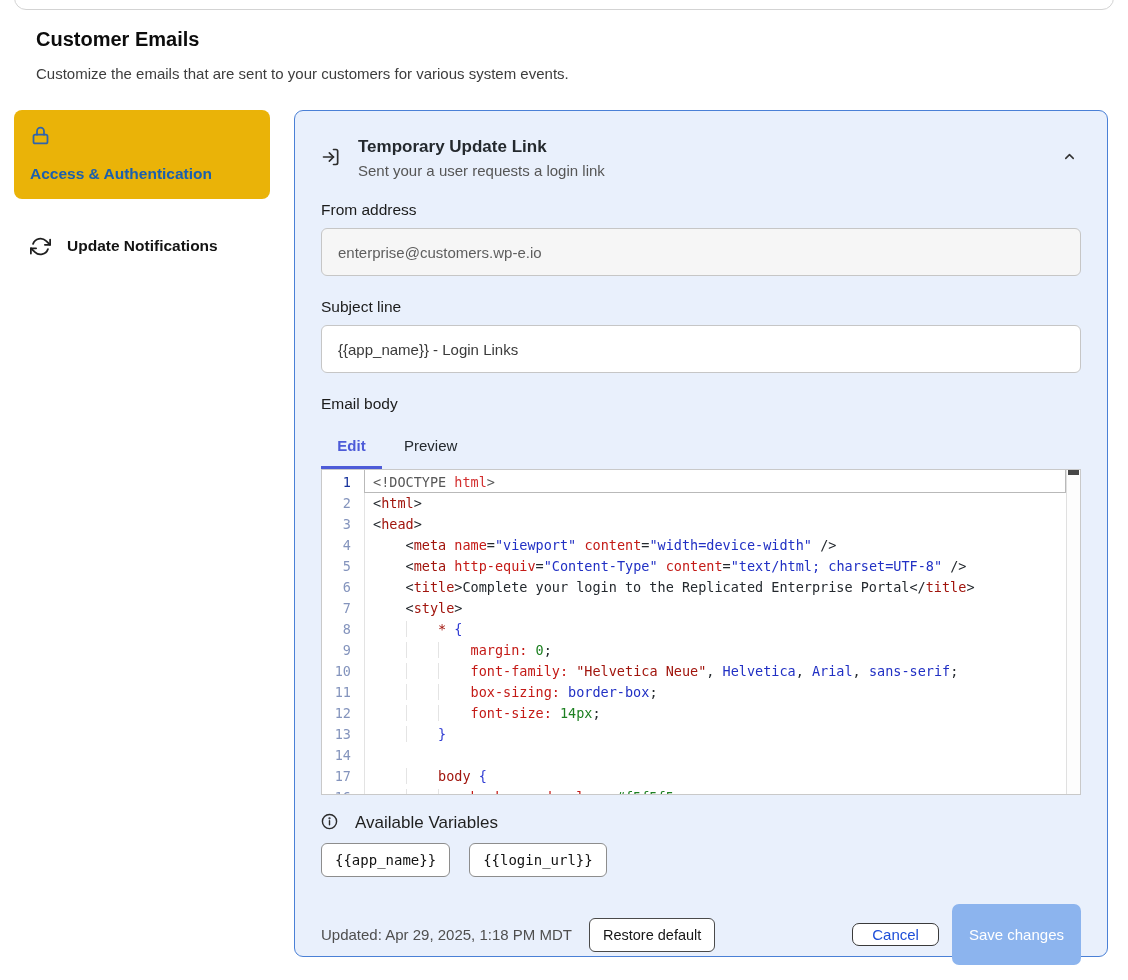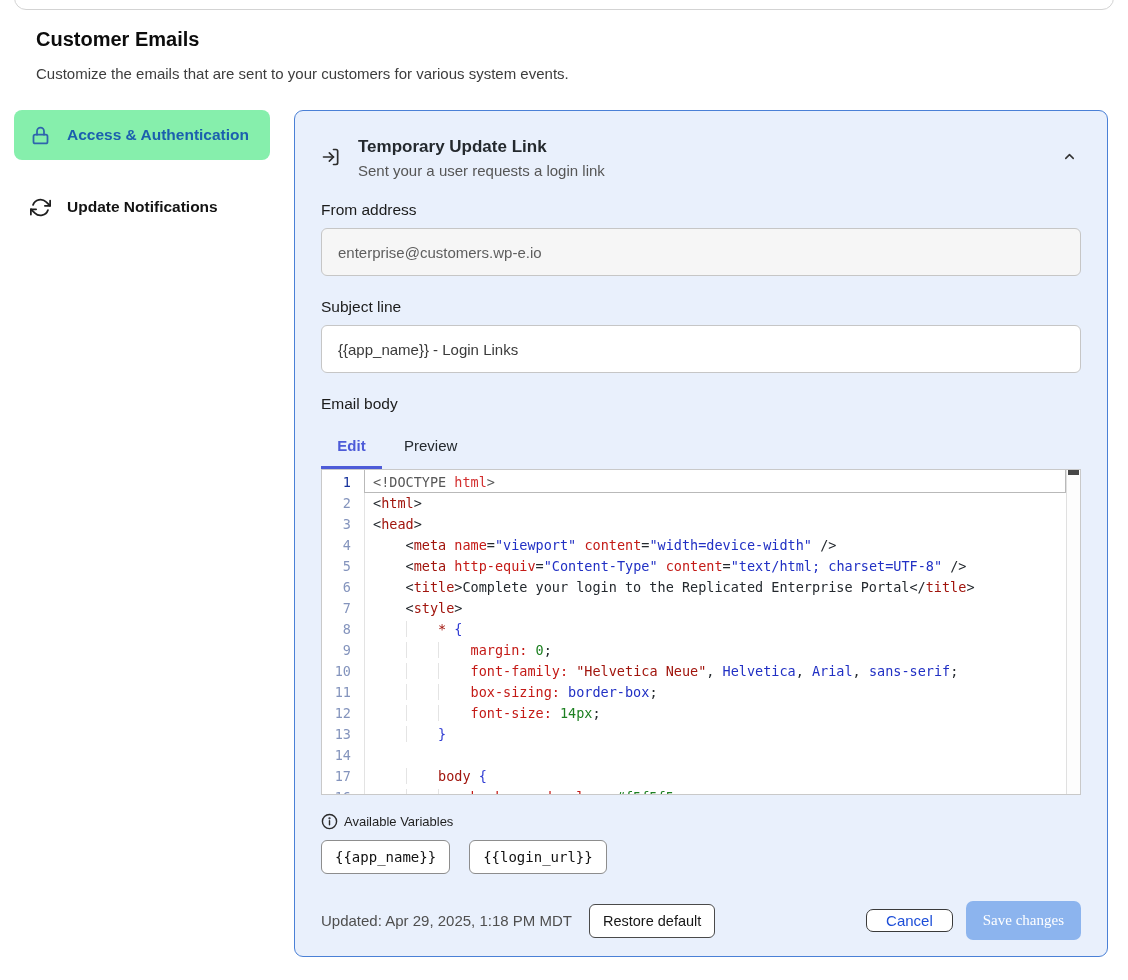--- a/index.html
+++ b/index.html
@@ -13,21 +13,21 @@
   .prev-card { position:absolute; left:14px; right:14px; top:-32px; height:42px;
     background:#fff; border:1px solid #d3d3d3; border-radius:12px; }
 
   .page-title { position:absolute; left:36px; top:28px; font-size:20px; font-weight:700; color:#0c0c0c; }
   .page-sub   { position:absolute; left:36px; top:65px; font-size:15px; color:#3d3d3d; }
 
   
   .sidebar { position:absolute; left:14px; top:110px; width:256px; }
   .side-item { display:flex; align-items:flex-start; gap:15px; padding:13px 16px;
     border-radius:8px; font-size:15.5px; line-height:24px; font-weight:600; color:#131313; cursor:pointer; }
-  .side-item.active { background:#86efac; color:#1b5fae; }
+  .side-item.active { background:#eab308; color:#1b5fae;flex-direction:column; }
   .side-item + .side-item { margin-top:22px; }
   .side-icon { flex:none; width:22px; height:24px; display:flex; align-items:center; }
 
   
   .card { position:absolute; left:294px; top:110px; width:814px; height:847px;
     background:#e9f0fc; border:1px solid #4a80d6; border-radius:9px; padding:26px 26px 0 26px; }
 
   .card-header { display:flex; gap:17px; position:relative; }
   .login-icon-wrap { margin-top:10px; flex:none; }
   .hdr-title { font-size:17px; font-weight:700; color:#24292e; }
@@ -71,35 +71,35 @@
   .tk-s  { color:#2130c4; }  
   .tk-b  { color:#2f3bd3; }  
   .tk-pr { color:#c41a16; }  
   .tk-n  { color:#1d8021; }  
   .tk-cs { color:#a1150d; }  
   .tk-k  { color:#2130c4; }  
   .tk-x  { color:#24292e; }  
   .ig { box-shadow: inset 1px 0 0 #e4e4e4; }
 
   
-  .vars-label { display:flex; align-items:center; gap:6px; margin-top:18px; font-size:13px; color:#1f1f1f; }
+  .vars-label { display:flex; gap:17px; margin-top:18px; font-size:17px; color:#1f1f1f; }
   .chips { display:flex; gap:19px; margin-top:10px; }
   .chip { font-family:"DejaVu Sans Mono", monospace; font-size:14px; padding:8px 13px; background:#fff;
     border:1px solid #8d8d8d; border-radius:6px; color:#111; cursor:pointer; }
 
   
   .footer { display:flex; align-items:center; margin-top:27px; }
   .updated { font-size:15px; color:#4f4f4f; }
   .btn { font-family:"Liberation Sans", sans-serif; cursor:pointer; }
   .btn-restore { margin-left:17px; padding:8px 13px; font-size:14.5px; border:1px solid #4a4a4a; border-radius:6px;
     background:#fff; color:#161616; }
   .spacer { flex:1; }
   .btn-cancel { padding:2px 19px; font-size:15px; border:1px solid #3a3a3a; border-radius:7px; background:#fff; color:#1d4ed8; }
-  .btn-save { margin-left:13px; padding:10px 16px; font-size:15px; border:1px solid transparent; border-radius:7px;
-    background:#8cb4ee; color:#fff;font-family:Liberation Serif, serif; }
+  .btn-save { margin-left:13px; padding:21px 16px; font-size:15px; border:1px solid transparent; border-radius:7px;
+    background:#8cb4ee; color:#fff; }
   svg { display:block; }
 </style>
 </head>
 <body>
 
 <div class="prev-card"></div>
 
 <h1 class="page-title">Customer Emails</h1>
 <p class="page-sub">Customize the emails that are sent to your customers for various system events.</p>
 

